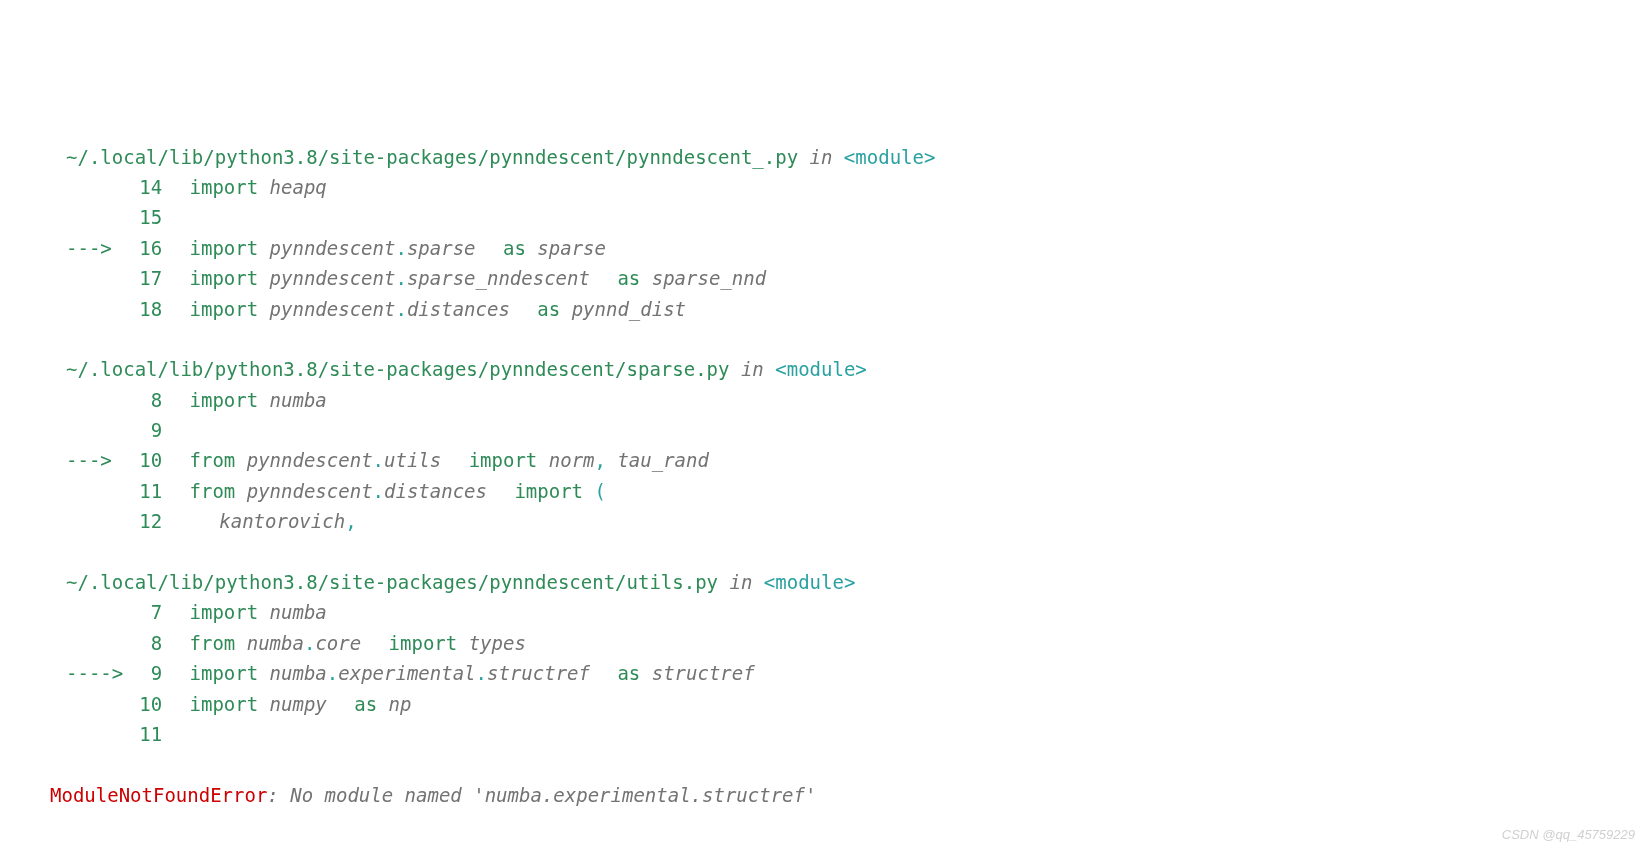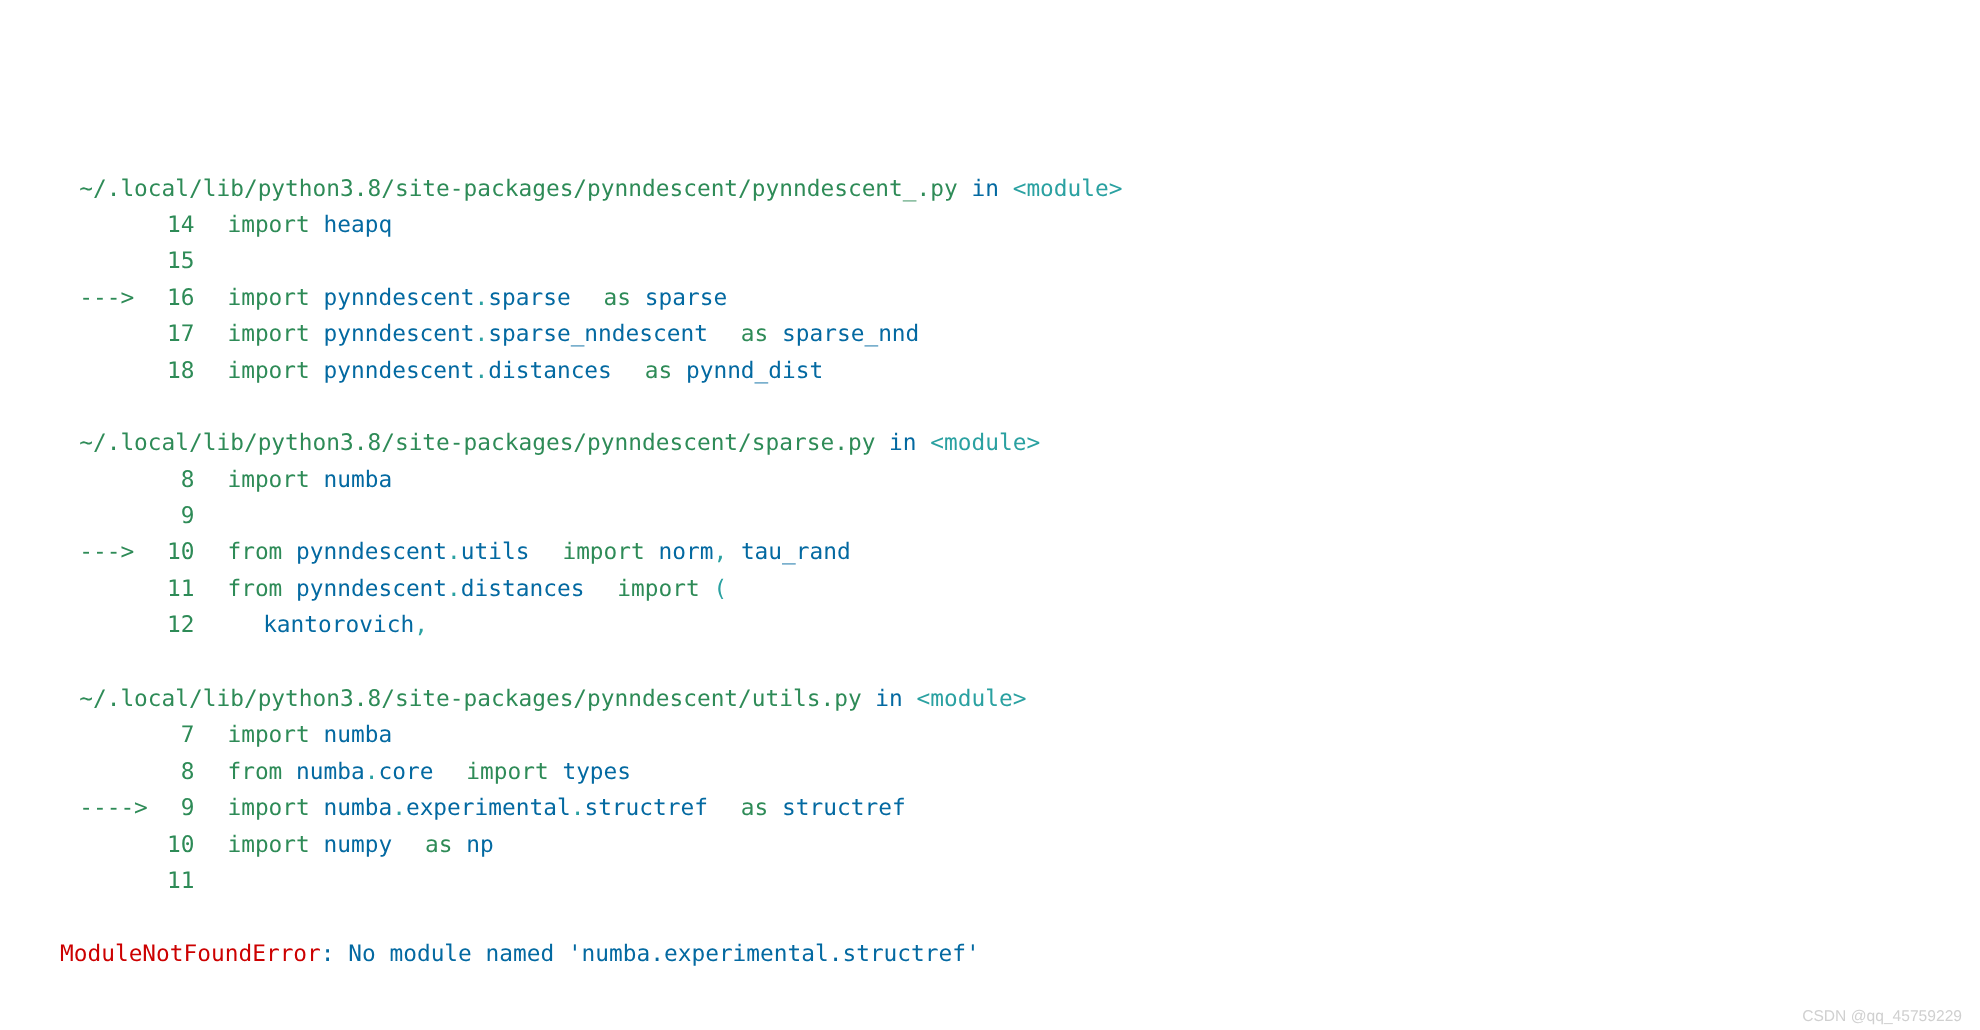--- a/index.html
+++ b/index.html
@@ -9,29 +9,30 @@
       font-size: 19px;
       line-height: 1.6;
       padding: 20px 50px;
       color: #000;
       white-space: pre;
       overflow-x: auto;
     }
     .green { color: #2e8b57; margin-left: 16px; }
     .cyan { color: #2aa1a1; }
     .red { color: #cc0000; }
-    .black { color: #0369a1; }
+    .black { color: #737373; font-style: italic; }
     .watermark {
       position: fixed;
-      bottom: 0;
+      bottom: 12px;
       right: 15px;
       font-size: 13px;
       color: #d0d0d0;
       font-family: Arial, sans-serif;
       white-space: normal;
+      font-style: italic;
     }
     .tb-line { display: block; }
   </style>
 </head>
 <body>
 
 
 
 <div id="tb"><div class="tb-line"><span class="green">~/.local/lib/python3.8/site-packages/pynndescent/pynndescent_.py</span><span class="black"> in </span><span class="cyan">&lt;</span><span class="cyan">module</span><span class="cyan">&gt;</span></div><div class="tb-line"><span class="green">     </span><span class="green">14</span><span class="green"> import</span><span class="black"> heapq</span></div><div class="tb-line"><span class="green">     </span><span class="green">15</span></div><div class="tb-line"><span class="green">---&gt; </span><span class="green">16</span><span class="green"> import</span><span class="black"> pynndescent</span><span class="cyan">.</span><span class="black">sparse </span><span class="green">as</span><span class="black"> sparse</span></div><div class="tb-line"><span class="green">     </span><span class="green">17</span><span class="green"> import</span><span class="black"> pynndescent</span><span class="cyan">.</span><span class="black">sparse_nndescent </span><span class="green">as</span><span class="black"> sparse_nnd</span></div><div class="tb-line"><span class="green">     </span><span class="green">18</span><span class="green"> import</span><span class="black"> pynndescent</span><span class="cyan">.</span><span class="black">distances </span><span class="green">as</span><span class="black"> pynnd_dist</span></div><div class="tb-line"> </div><div class="tb-line"><span class="green">~/.local/lib/python3.8/site-packages/pynndescent/sparse.py</span><span class="black"> in </span><span class="cyan">&lt;</span><span class="cyan">module</span><span class="cyan">&gt;</span></div><div class="tb-line"><span class="green">      </span><span class="green">8</span><span class="green"> import</span><span class="black"> numba</span></div><div class="tb-line"><span class="green">      </span><span class="green">9</span></div><div class="tb-line"><span class="green">---&gt; </span><span class="green">10</span><span class="green"> from</span><span class="black"> pynndescent</span><span class="cyan">.</span><span class="black">utils </span><span class="green">import</span><span class="black"> norm</span><span class="cyan">,</span><span class="black"> tau_rand</span></div><div class="tb-line"><span class="green">     </span><span class="green">11</span><span class="green"> from</span><span class="black"> pynndescent</span><span class="cyan">.</span><span class="black">distances </span><span class="green">import</span><span class="cyan"> (</span></div><div class="tb-line"><span class="green">     </span><span class="green">12</span><span class="black">     kantorovich</span><span class="cyan">,</span></div><div class="tb-line"> </div><div class="tb-line"><span class="green">~/.local/lib/python3.8/site-packages/pynndescent/utils.py</span><span class="black"> in </span><span class="cyan">&lt;</span><span class="cyan">module</span><span class="cyan">&gt;</span></div><div class="tb-line"><span class="green">      </span><span class="green">7</span><span class="green"> import</span><span class="black"> numba</span></div><div class="tb-line"><span class="green">      </span><span class="green">8</span><span class="green"> from</span><span class="black"> numba</span><span class="cyan">.</span><span class="black">core </span><span class="green">import</span><span class="black"> types</span></div><div class="tb-line"><span class="green">----&gt; </span><span class="green">9</span><span class="green"> import</span><span class="black"> numba</span><span class="cyan">.</span><span class="black">experimental</span><span class="cyan">.</span><span class="black">structref </span><span class="green">as</span><span class="black"> structref</span></div><div class="tb-line"><span class="green">     </span><span class="green">10</span><span class="green"> import</span><span class="black"> numpy </span><span class="green">as</span><span class="black"> np</span></div><div class="tb-line"><span class="green">     </span><span class="green">11</span></div><div class="tb-line"> </div><div class="tb-line"><span class="red">ModuleNotFoundError</span><span class="black">: No module named 'numba.experimental.structref'</span></div></div>
 

